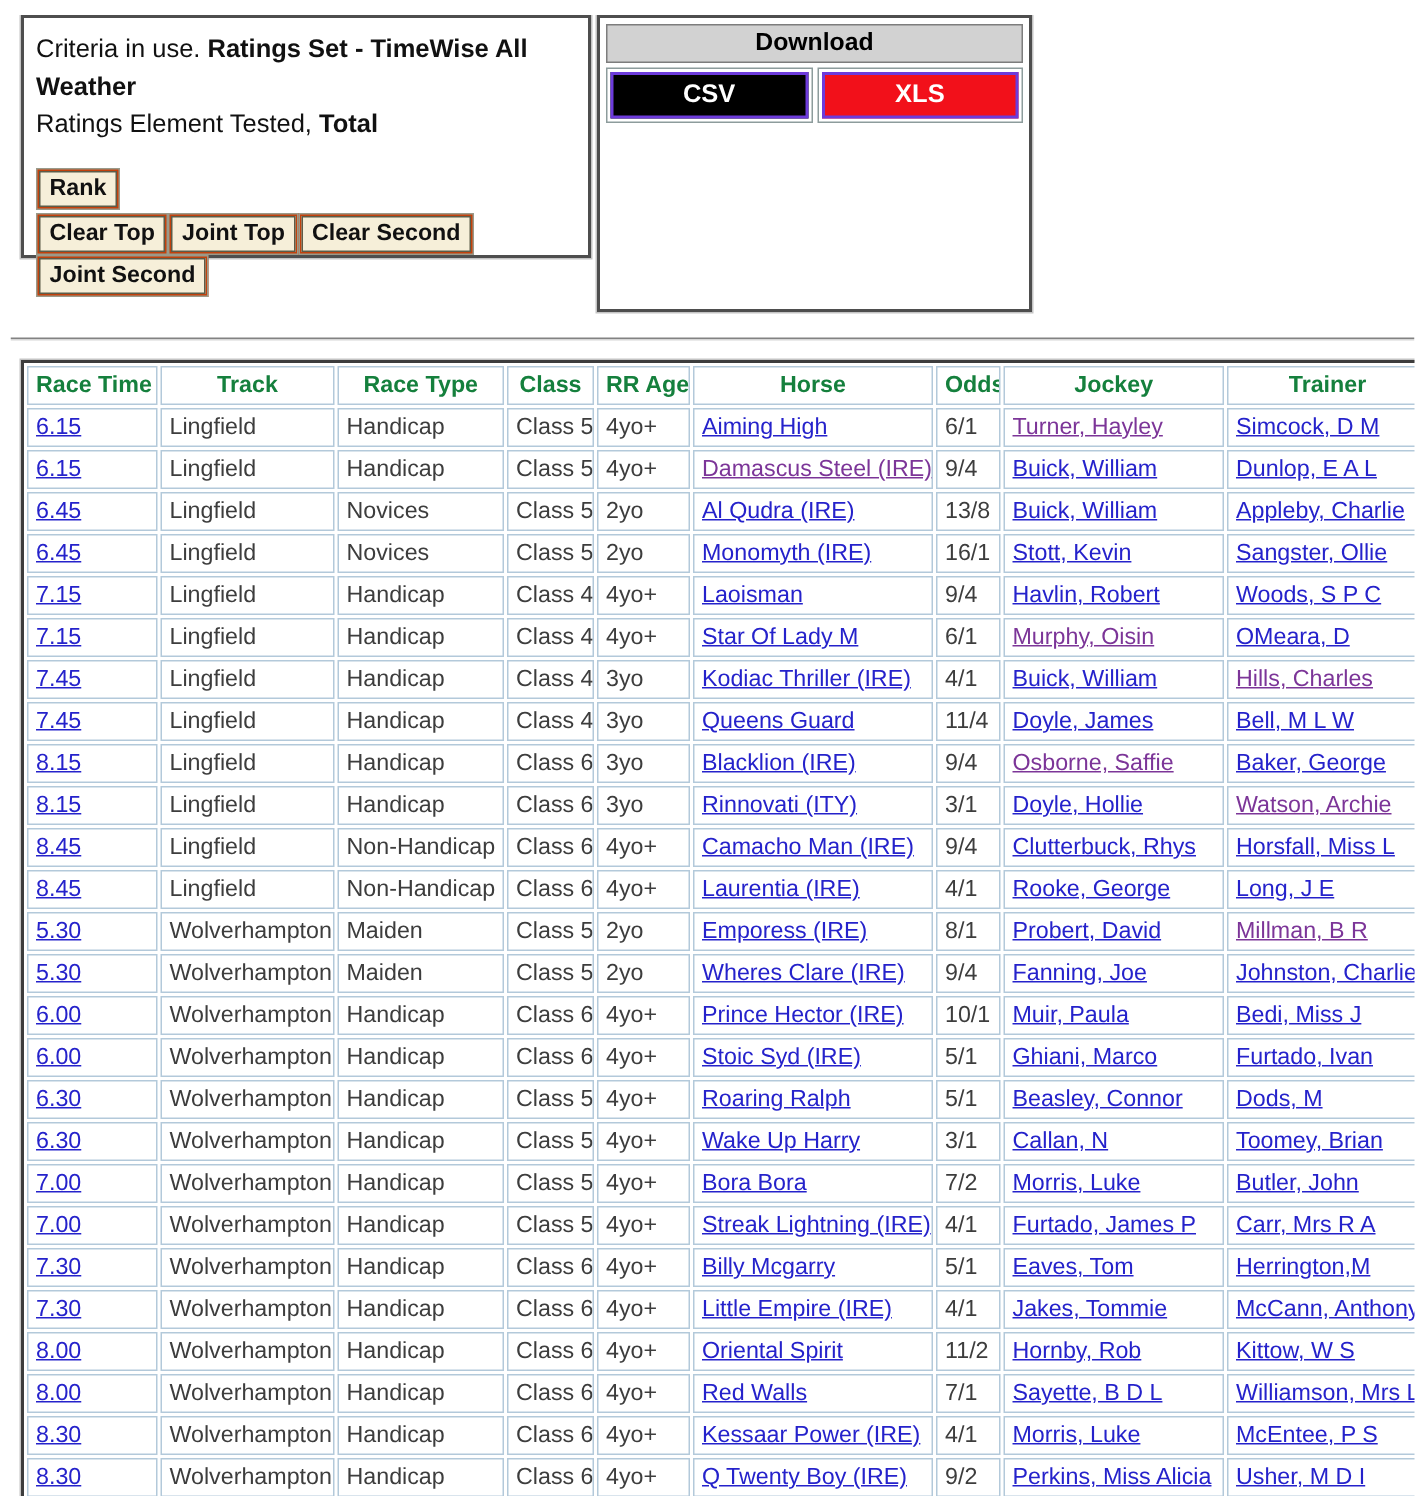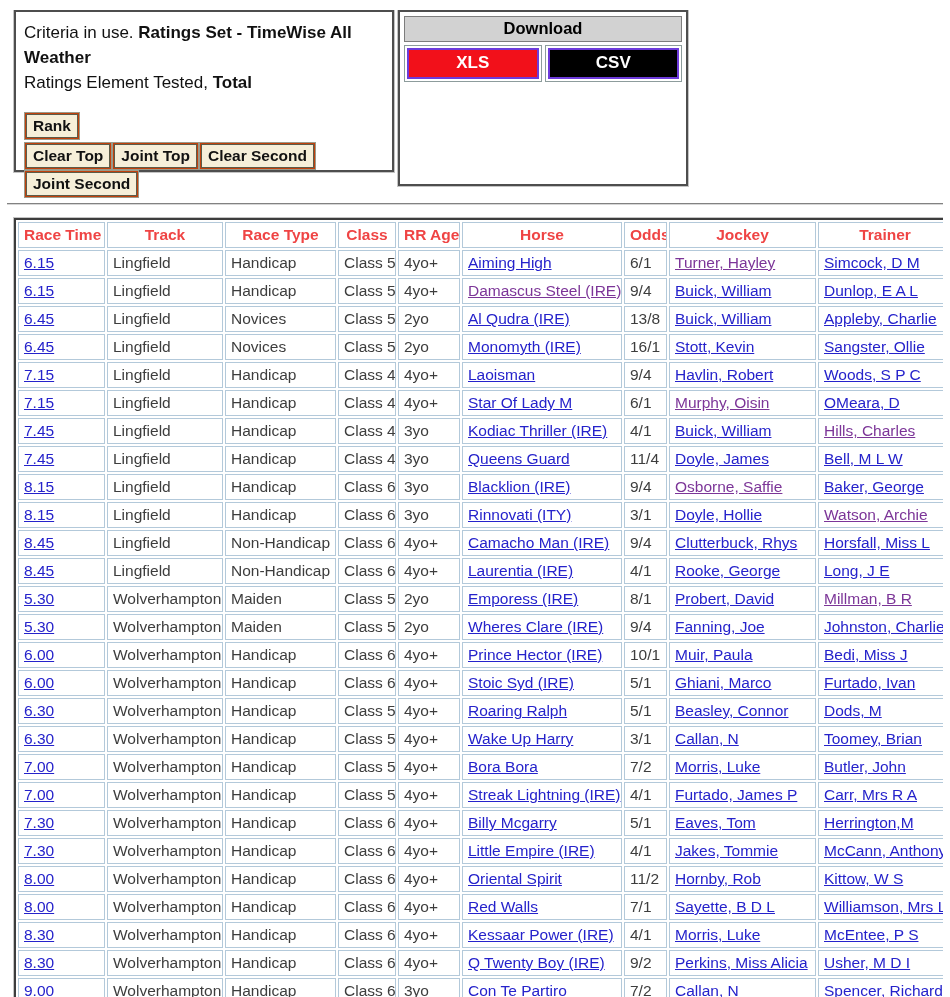--- a/index.html
+++ b/index.html
@@ -24,21 +24,21 @@
     display:inline-block; border:1px solid #9a9a8a; background:#c2410c;
     padding:1px; vertical-align:top;
   }
   .cream-btn{
     background:var(--button-cream); border:1px solid #5c5c49; color:#111;
     font-family:inherit; font-weight:700; font-size:15.5px; line-height:18px;
     padding:2px 6px; cursor:pointer;
   }
   .rank-wrap{ margin-top:17px; }
   .actions-wrap{ margin-top:2px; }
-  .download-panel{ width:290px; height:176px; padding:4px; }
+  .download-panel{ width:290px; height:198px; padding:4px; }
   .download-header{
     background:var(--dl-header-bg); border:1px solid #7d7d7d; text-align:center;
     font-weight:700; font-size:16.5px; padding:2px 0 3px; color:#000;
   }
   .download-btn-row{ display:flex; gap:3px; margin-top:3px; }
   .dl-cell{ flex:1; border:1px solid #8d9c9c; background:#fff; padding:2px; }
   .dl-btn{
     display:block; width:100%; border:2px solid var(--dl-btn-border);
     color:#fff; font-weight:700; font-size:17px; text-align:center;
     text-decoration:none; padding:3px 0 4px; line-height:20px;
@@ -52,21 +52,21 @@
     border-collapse:separate; border-spacing:2px; table-layout:fixed;
     width:936px; margin-left:7px;
     border:2px solid #3d3d3d; box-shadow:0 0 0 1px #c4c4c4;
     background:#fff;
   }
   table.race th, table.race td{
     border:1px solid var(--cell-border); background:#fff;
     font-size:15.5px; line-height:20px; padding:2px 5px;
     overflow:hidden; white-space:nowrap;
   }
-  table.race th{ font-weight:700; color:#ef4444; text-align:center; }
+  table.race th{ font-weight:700; color:#15803d; text-align:center; }
   table.race td{ color:#3d3d3d; text-align:left; }
   a.lnk{ color:var(--link-blue); text-decoration:underline; }
   a.lnk.v{ color:var(--link-visited); }
 </style>
 </head>
 <body>
 
 <div class="top-row">
 
   <div class="panel criteria-panel">
@@ -81,24 +81,24 @@
     </div>
     <div class="actions-wrap">
       <span class="btn-cell"><button class="cream-btn">Clear Top</button></span><span class="btn-cell"><button class="cream-btn">Joint Top</button></span><span class="btn-cell"><button class="cream-btn">Clear Second</button></span><span class="btn-cell"><button class="cream-btn">Joint Second</button></span>
     </div>
   </div>
 
   <div class="panel download-panel">
     <div class="download-header">Download</div>
     <div class="download-btn-row">
       <span class="dl-cell">
-          <a href="#" class="dl-btn dl-xls">XLS</a>
+          <a href="#" class="dl-btn dl-csv">CSV</a>
         </span>
       <span class="dl-cell">
-          <a href="#" class="dl-btn dl-csv">CSV</a>
+          <a href="#" class="dl-btn dl-xls">XLS</a>
         </span>
     </div>
   </div>
 
 </div>
 
 <hr class="separator">
 
 <table class="race">
   <colgroup>

